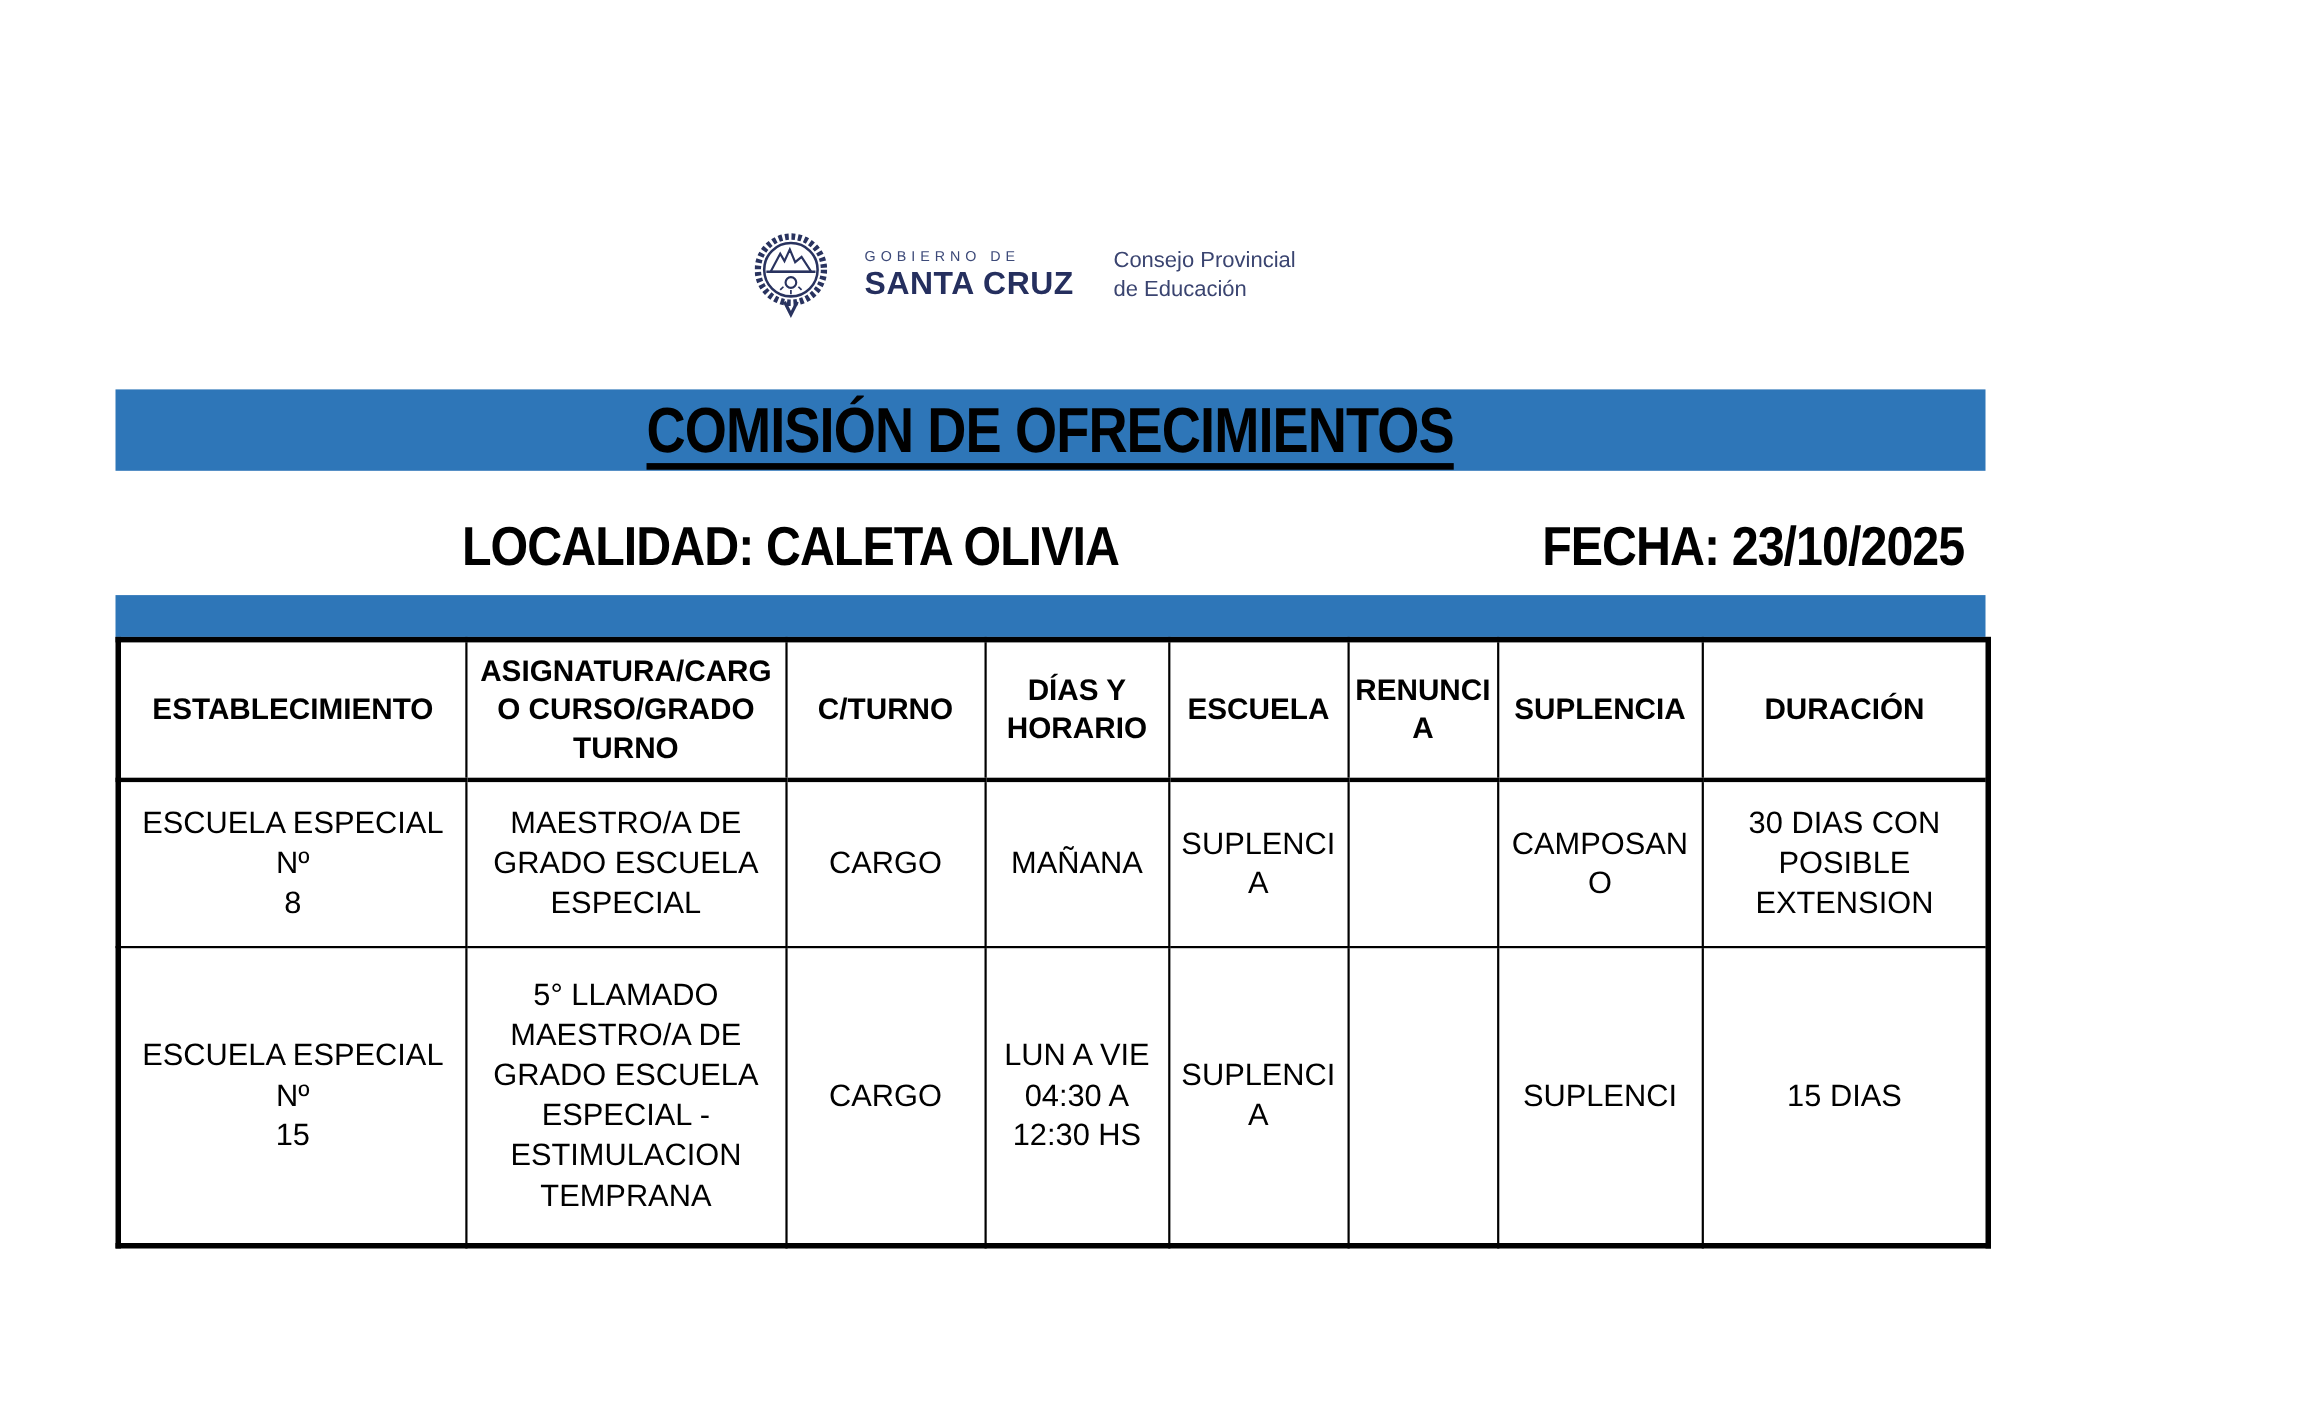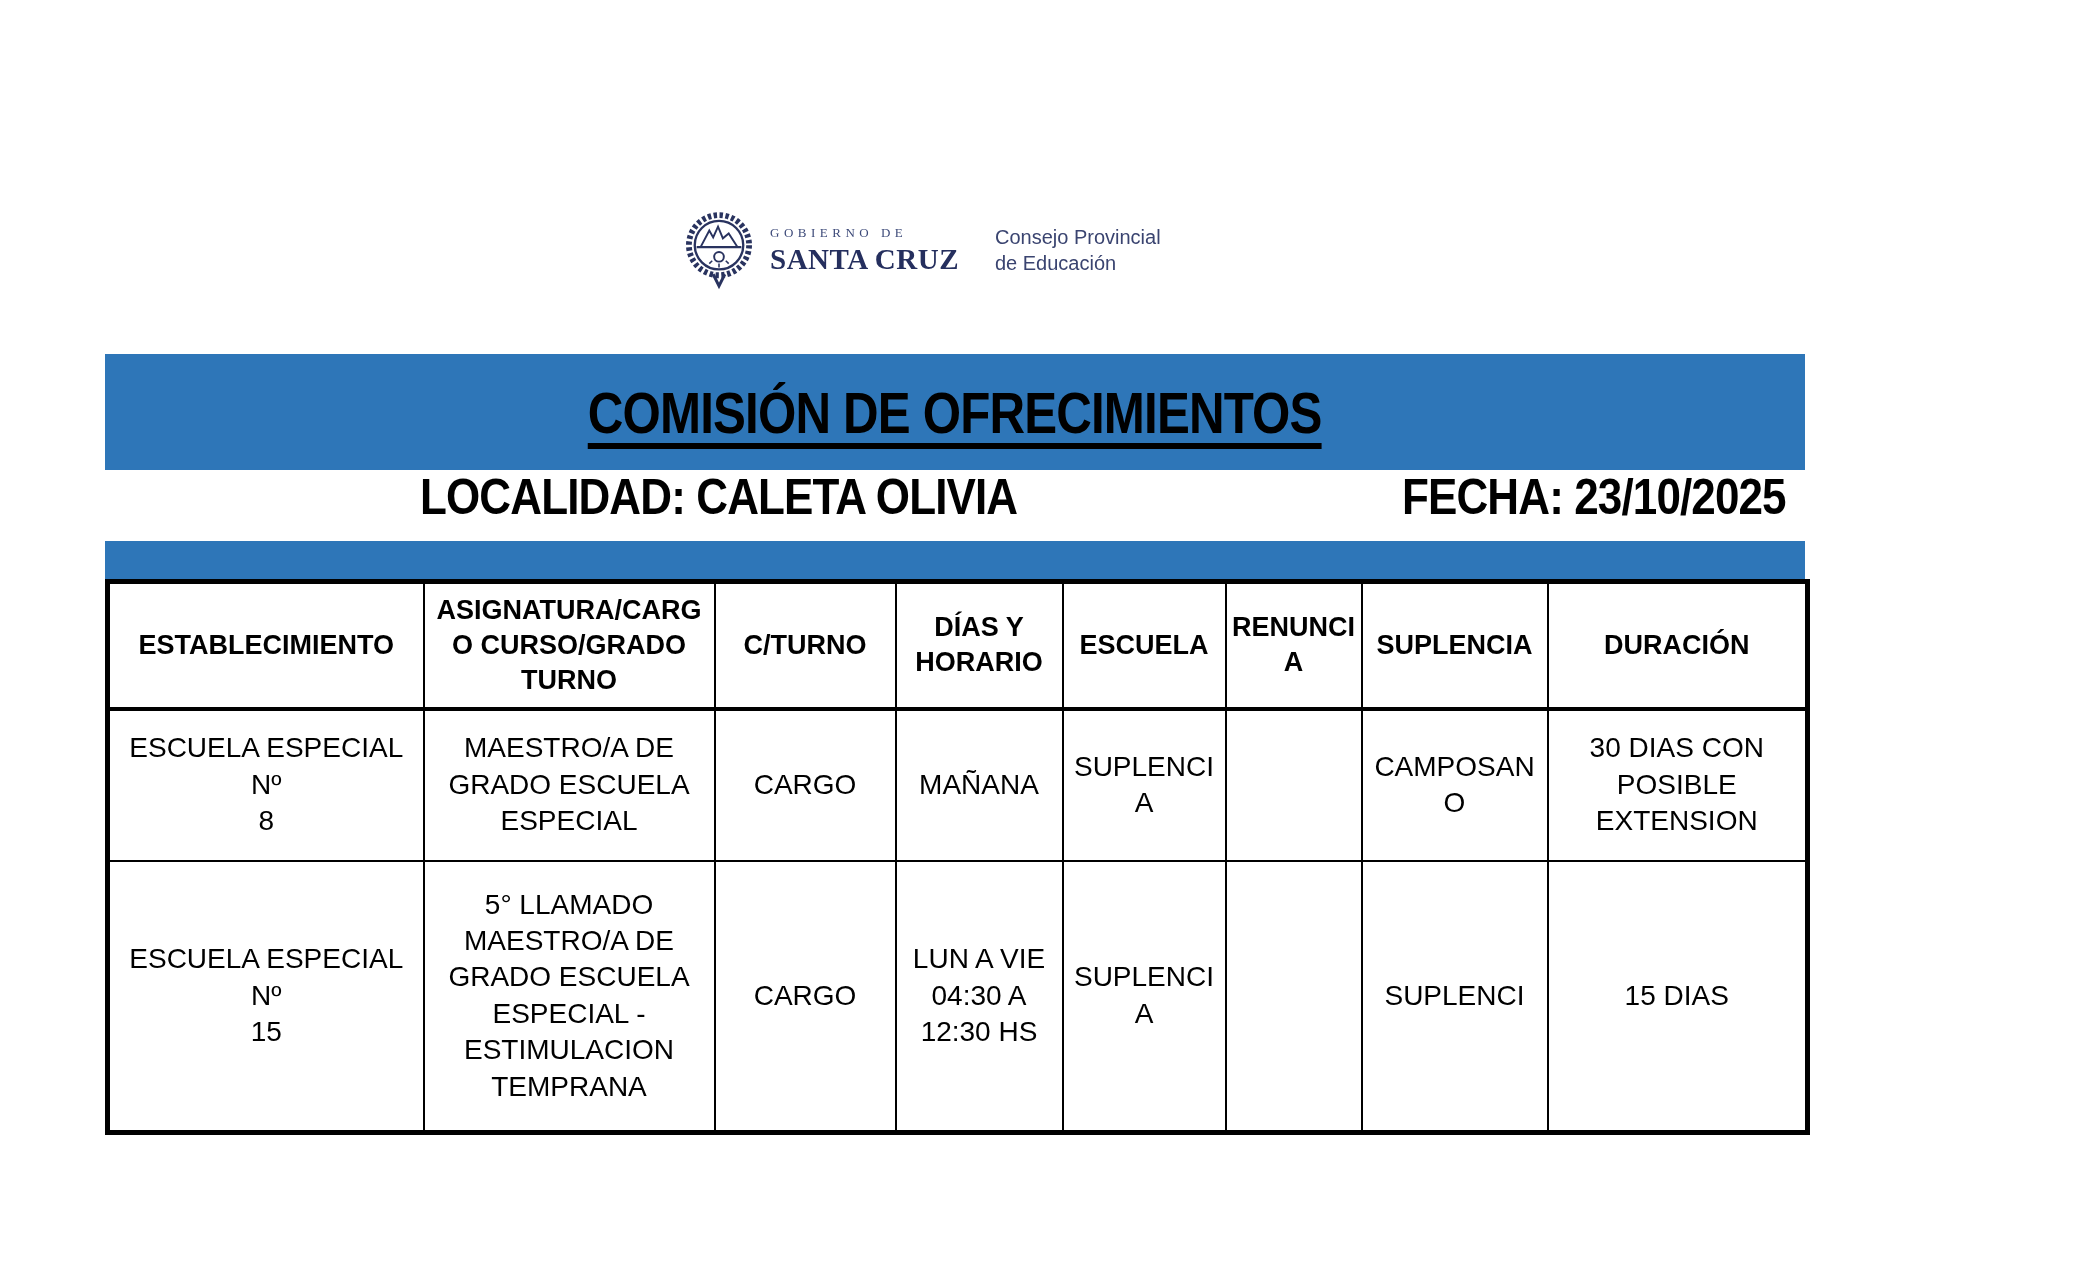--- a/index.html
+++ b/index.html
@@ -10,37 +10,37 @@
     font-family:"Liberation Sans", sans-serif;
     color:#000;
   }
 
   
   .logo-block {
     position:absolute; left:686px; top:210px;
     display:flex; align-items:center;
   }
   .crest { width:66px; height:80px; flex:0 0 auto; }
-  .gov-text { margin-left:18px; margin-right:36px;font-family:Liberation Serif, serif; }
+  .gov-text { margin-left:34px; margin-right:36px; }
   .gov-line1 {
     font-size:13px; letter-spacing:4.5px;
     color:#3d4a79; font-weight:400; white-space:nowrap;
   }
   .gov-line2 {
     font-size:29px; font-weight:bold; letter-spacing:0.5px;
     color:#252f5e; margin-top:2px; white-space:nowrap;
   }
   .org-text {
     font-size:20px; color:#3a4470; line-height:1.3; white-space:nowrap;
   }
 
   
   .banner {
     position:absolute; left:105px; top:354px;
-    width:1700px; height:116px;
+    width:1700px; height:74px;
     background:#2e76b8;
     display:flex; align-items:center; justify-content:center;
   }
   .banner-title {
     display:inline-block;
     font-size:58px; font-weight:bold; letter-spacing:-1px;
     transform:scaleX(0.85);
     text-decoration:underline;
     text-decoration-thickness:6px;
     text-underline-offset:10px;

